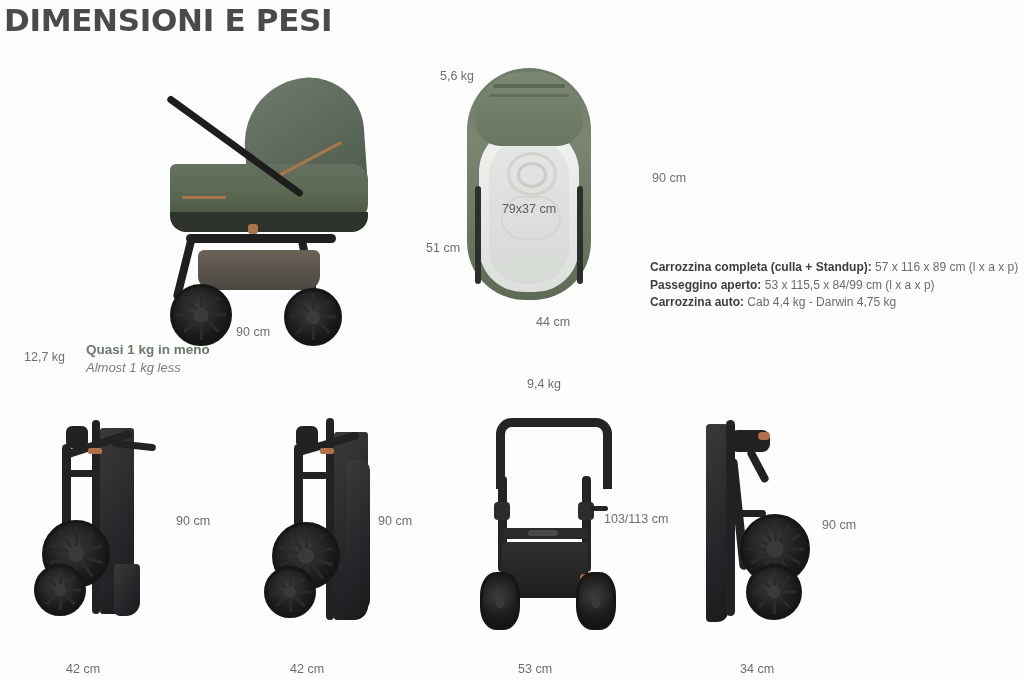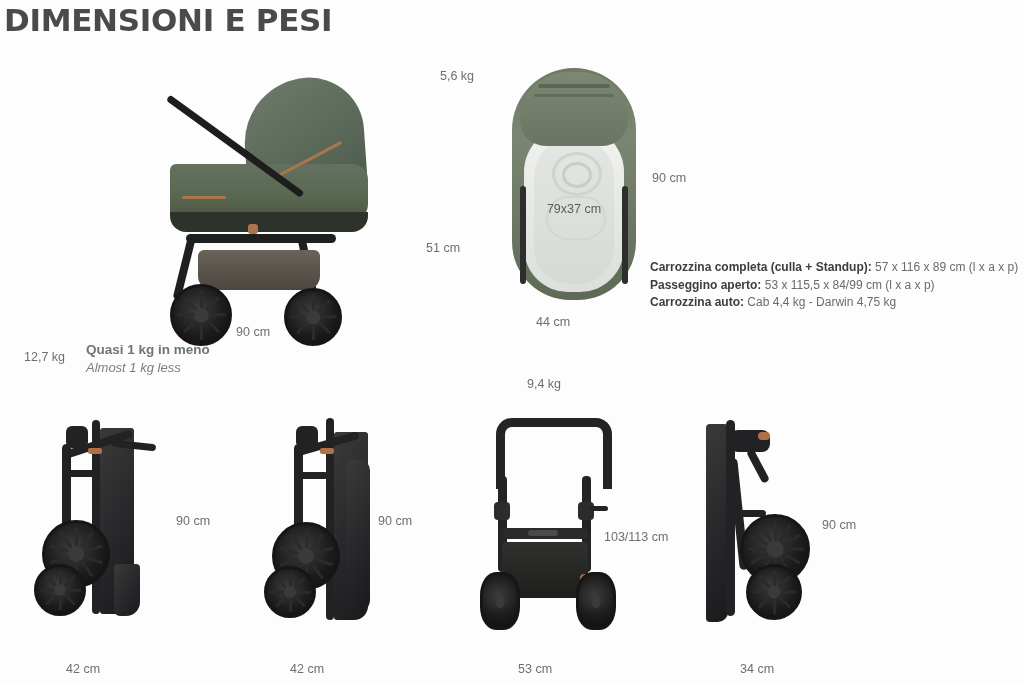--- a/index.html
+++ b/index.html
@@ -120,21 +120,21 @@
     transform:translate(-50%,-50%);border-radius:50%;background:#3a3a3a;
   }
   .wheel .spoke{
     position:absolute;left:50%;top:6%;width:3px;height:88%;
     background:#2b2b2b;transform-origin:50% 50%;margin-left:-1.5px;
   }
   #pw1{left:18px;top:212px;width:56px;height:56px;}
   #pw2{left:132px;top:216px;width:52px;height:52px;}
 
   
-  #fig-bassinet{left:512px;top:68px;width:144px;height:232px;}
+  #fig-bassinet{left:467px;top:68px;width:144px;height:232px;}
   .b-outer{
     position:absolute;left:0;top:0;width:124px;height:232px;
     background:linear-gradient(180deg,#6e7a66 0%,#7b8672 30%,#5d6a55 100%);
     border-radius:62px 62px 58px 58px;
   }
   .b-hoodtop{
     position:absolute;left:8px;top:4px;width:108px;height:74px;
     background:linear-gradient(180deg,#7d8874 0%,#6a7561 100%);
     border-radius:56px 56px 30px 30px;
   }
@@ -363,21 +363,21 @@
     <div class="f-copper" style="left:20px;top:160px;width:10px;height:18px;border-radius:4px;"></div>
     <div class="f-copper" style="left:100px;top:160px;width:10px;height:18px;border-radius:4px;"></div>
     <div class="wheel" style="left:0px;top:158px;width:34px;height:52px;border-radius:40%;">
       <div class="hub"></div>
     </div>
     <div class="wheel" style="left:96px;top:158px;width:34px;height:52px;border-radius:40%;">
       <div class="hub"></div>
     </div>
   </div>
 
-  <div class="dim" style="left:604px;top:530px;">103/113 cm</div>
+  <div class="dim" style="left:604px;top:512px;">103/113 cm</div>
   <div class="dim" style="left:518px;top:662px;">53 cm</div>
 
   <div class="folded" id="fig-f4">
     <div class="f-panel" style="left:6px;top:10px;width:22px;height:198px;border-radius:4px 4px 10px 4px;"></div>
     <div class="f-bar" style="left:26px;top:6px;width:9px;height:196px;"></div>
     <div class="f-bar" style="left:34px;top:44px;width:9px;height:112px;transform:rotate(-6deg);"></div>
     <div class="f-bar" style="left:30px;top:16px;width:40px;height:22px;border-radius:8px;"></div>
     <div class="f-copper" style="left:58px;top:18px;width:12px;height:8px;border-radius:4px;"></div>
     <div class="f-bar" style="left:40px;top:48px;width:36px;height:8px;transform:rotate(62deg);"></div>
     <div class="f-bar" style="left:38px;top:96px;width:28px;height:7px;"></div>

